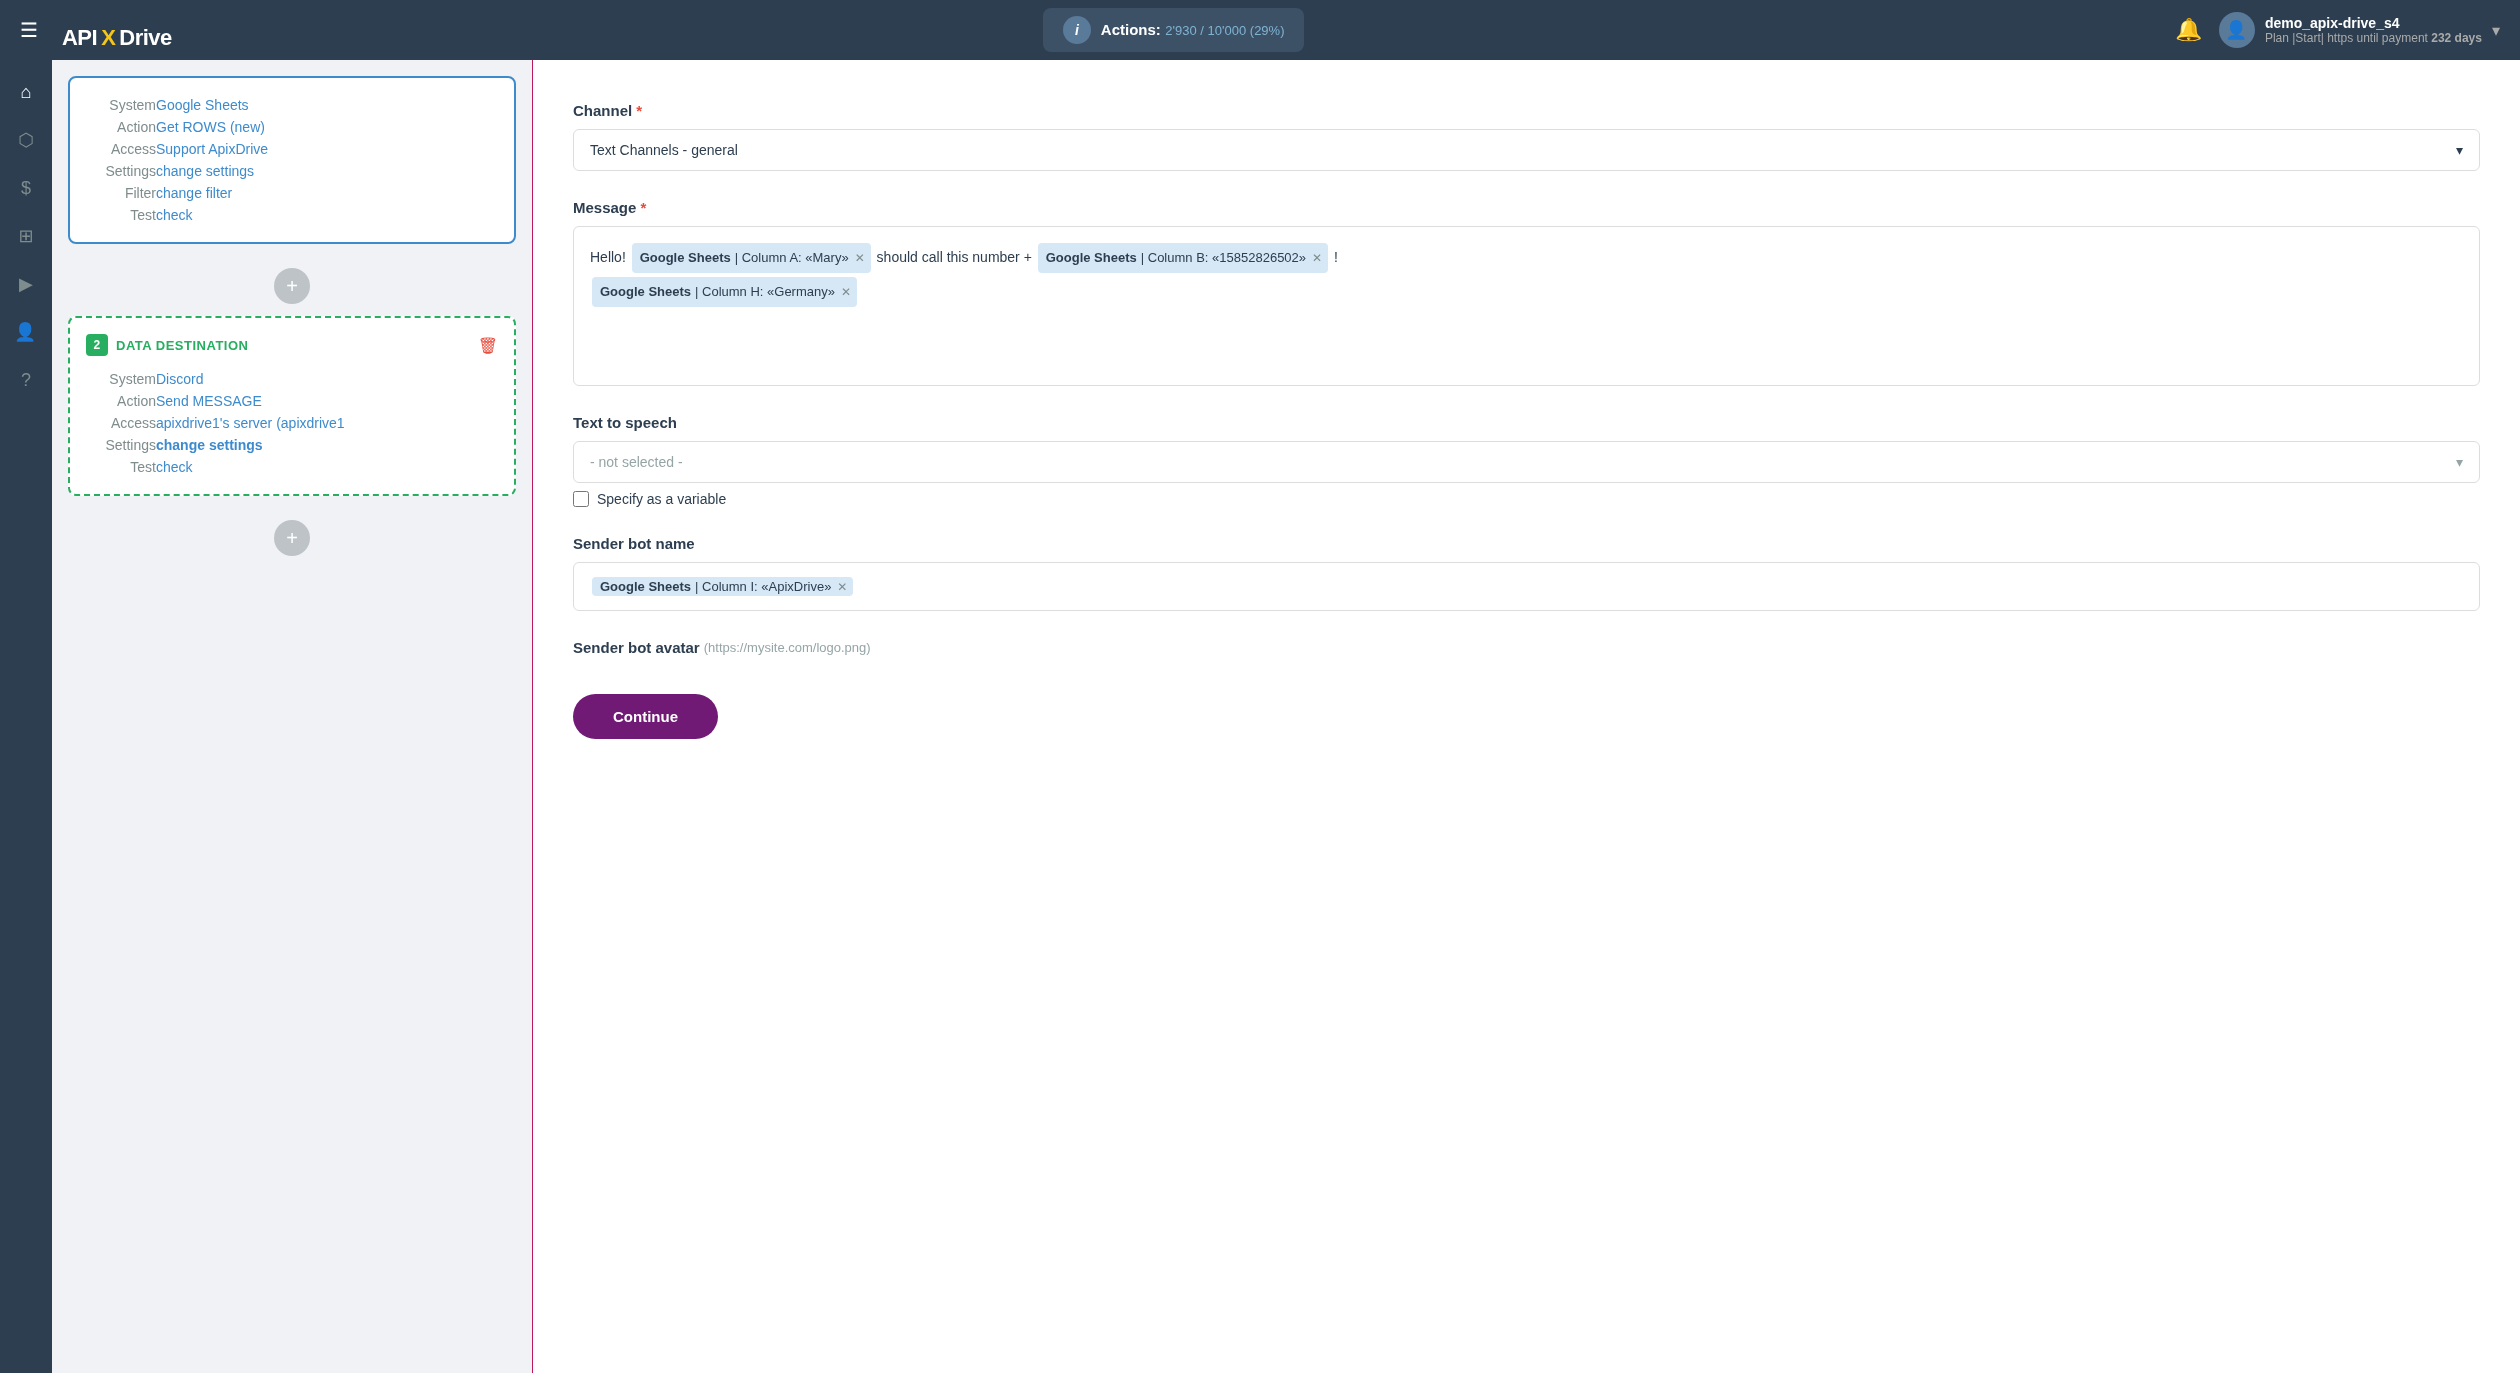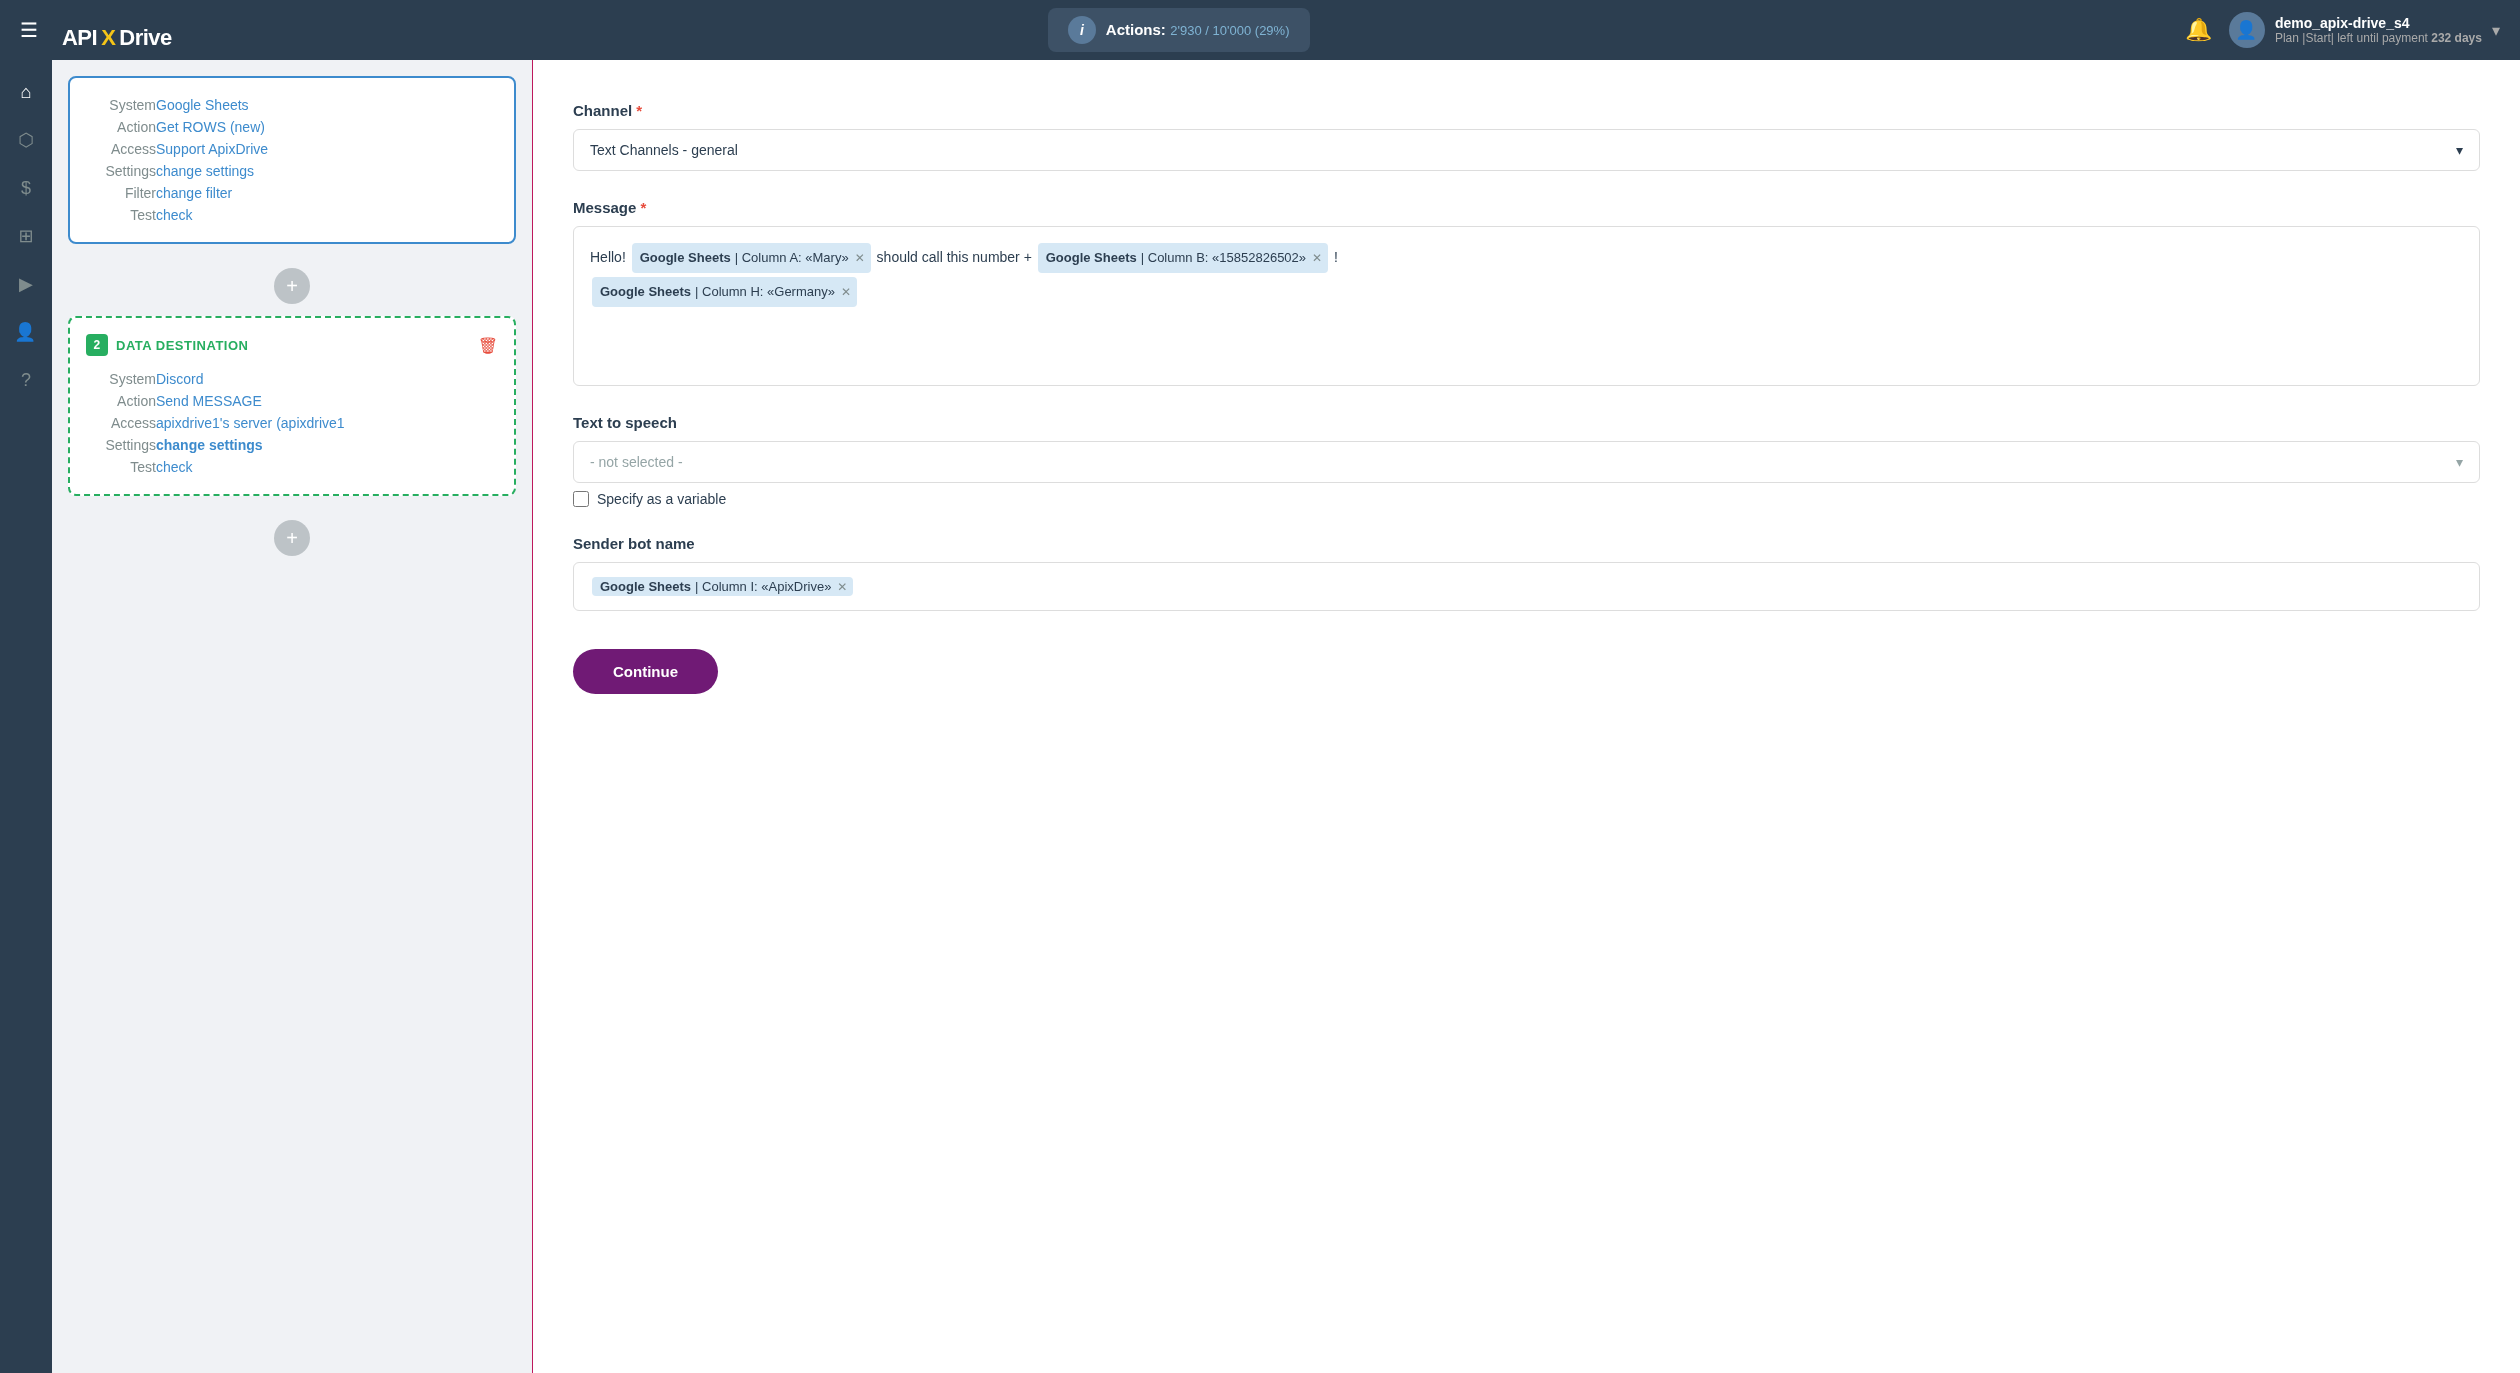--- a/index.html
+++ b/index.html
@@ -409,21 +409,21 @@
       </div>
     </div>
   </div>
   <div class="header-right">
     <span class="bell-icon">🔔</span>
     <div class="user-info">
       <div class="user-avatar">👤</div>
       <div class="user-details">
         <div class="user-name">demo_apix-drive_s4</div>
         <div class="user-plan">
-          <span>Plan</span> <span>|Start|</span> <span>left until payment</span> <strong>232 days</strong>
+          <span>Plan</span> <span>|Start|</span> <span>https until payment</span> <strong>232 days</strong>
         </div>
       </div>
       <span class="chevron-down">▾</span>
     </div>
   </div>
 </div>
 
 <div class="main-layout">
 
   <div class="sidebar">
@@ -568,19 +568,23 @@
         <span class="tag-chip">
           <strong>Google Sheets</strong>
           <span> | <span>Column I: «ApixDrive»</span></span>
           <span class="chip-x">✕</span>
         </span>
       </div>
     </div>
 
     
     <div class="form-section">
+      <div class="form-label">
+        <span>Sender bot avatar</span>
+        <span class="form-hint"> <span>(https://mysite.com/logo.png)</span></span>
+      </div>
     </div>
 
     
     <button class="continue-btn">Continue</button>
 
   </div>
 </div>
 
 </body></html>

